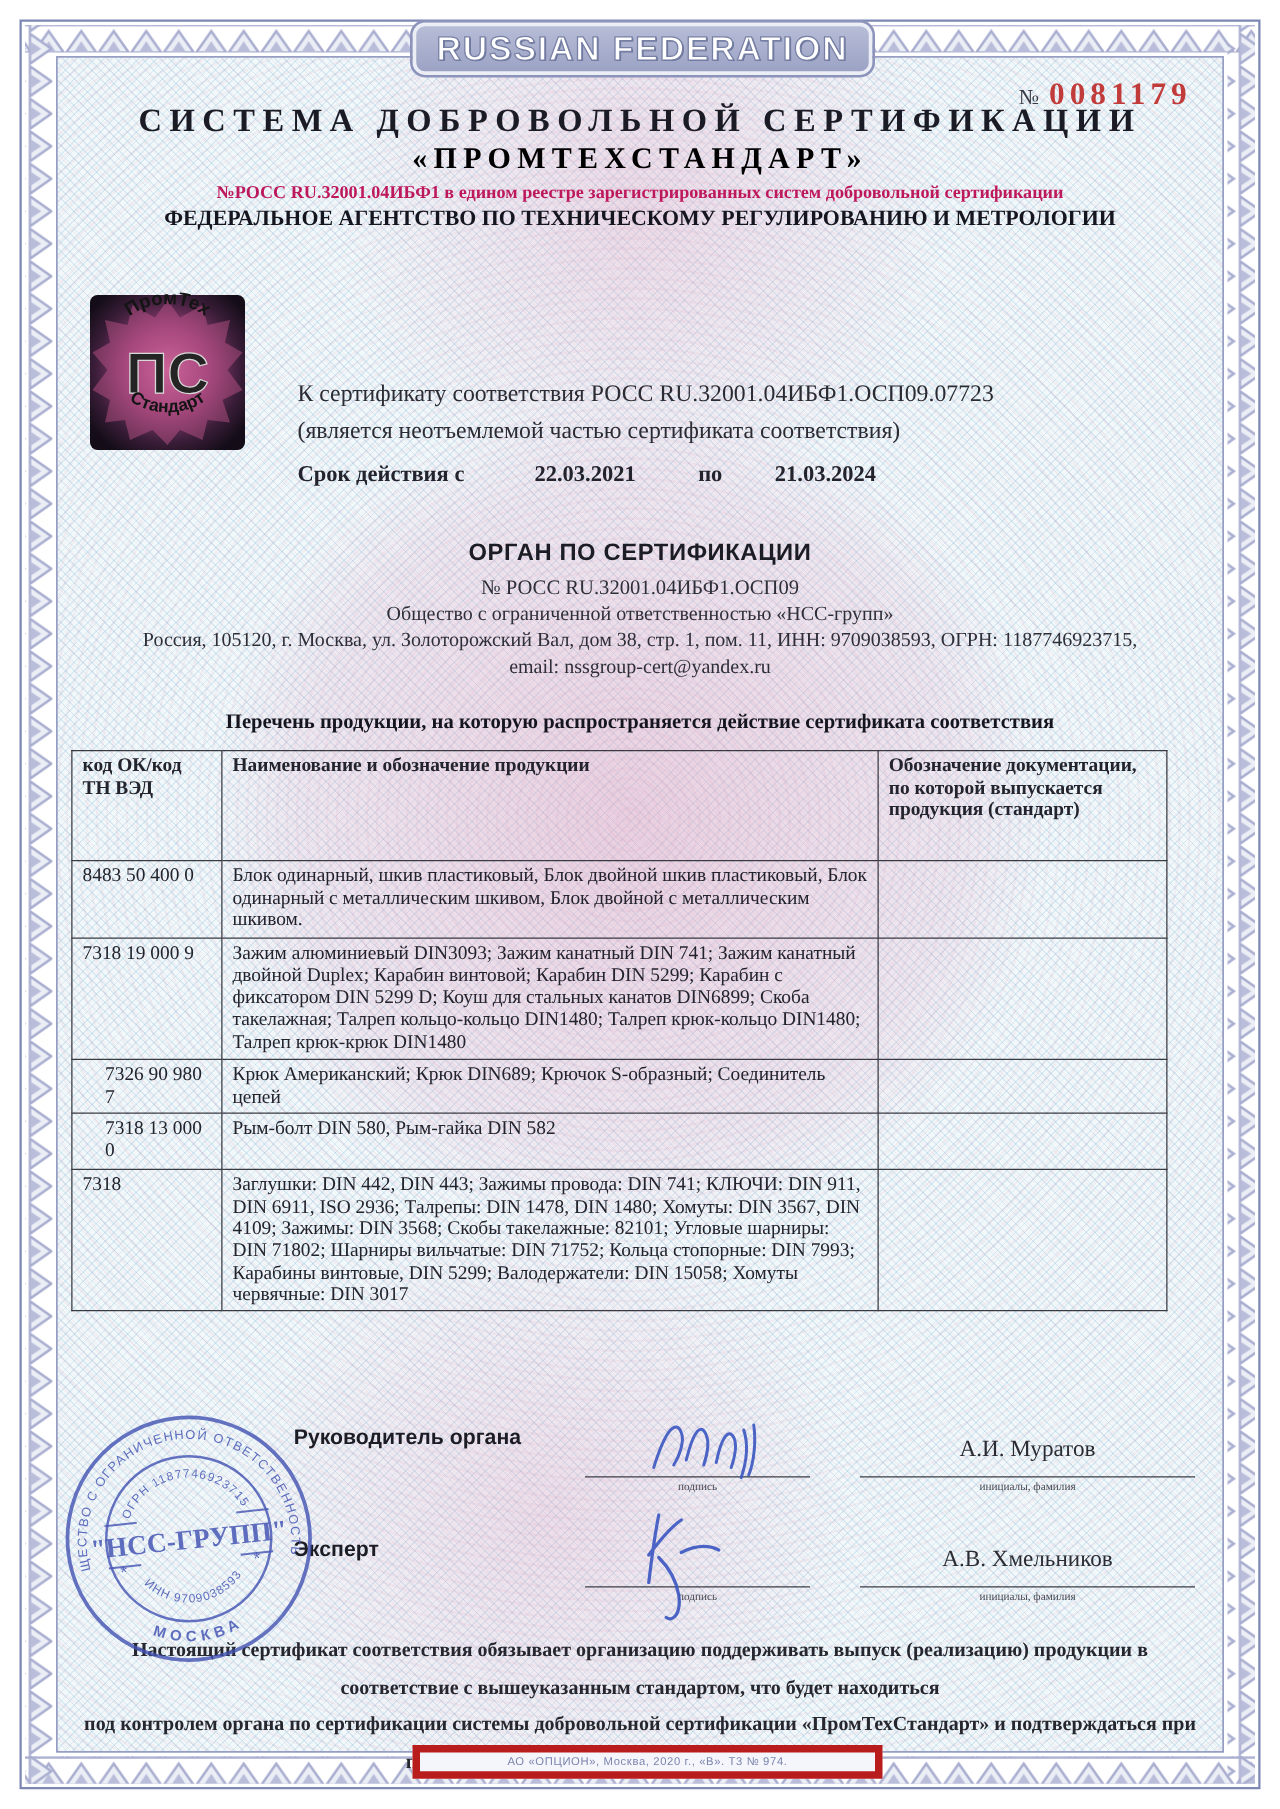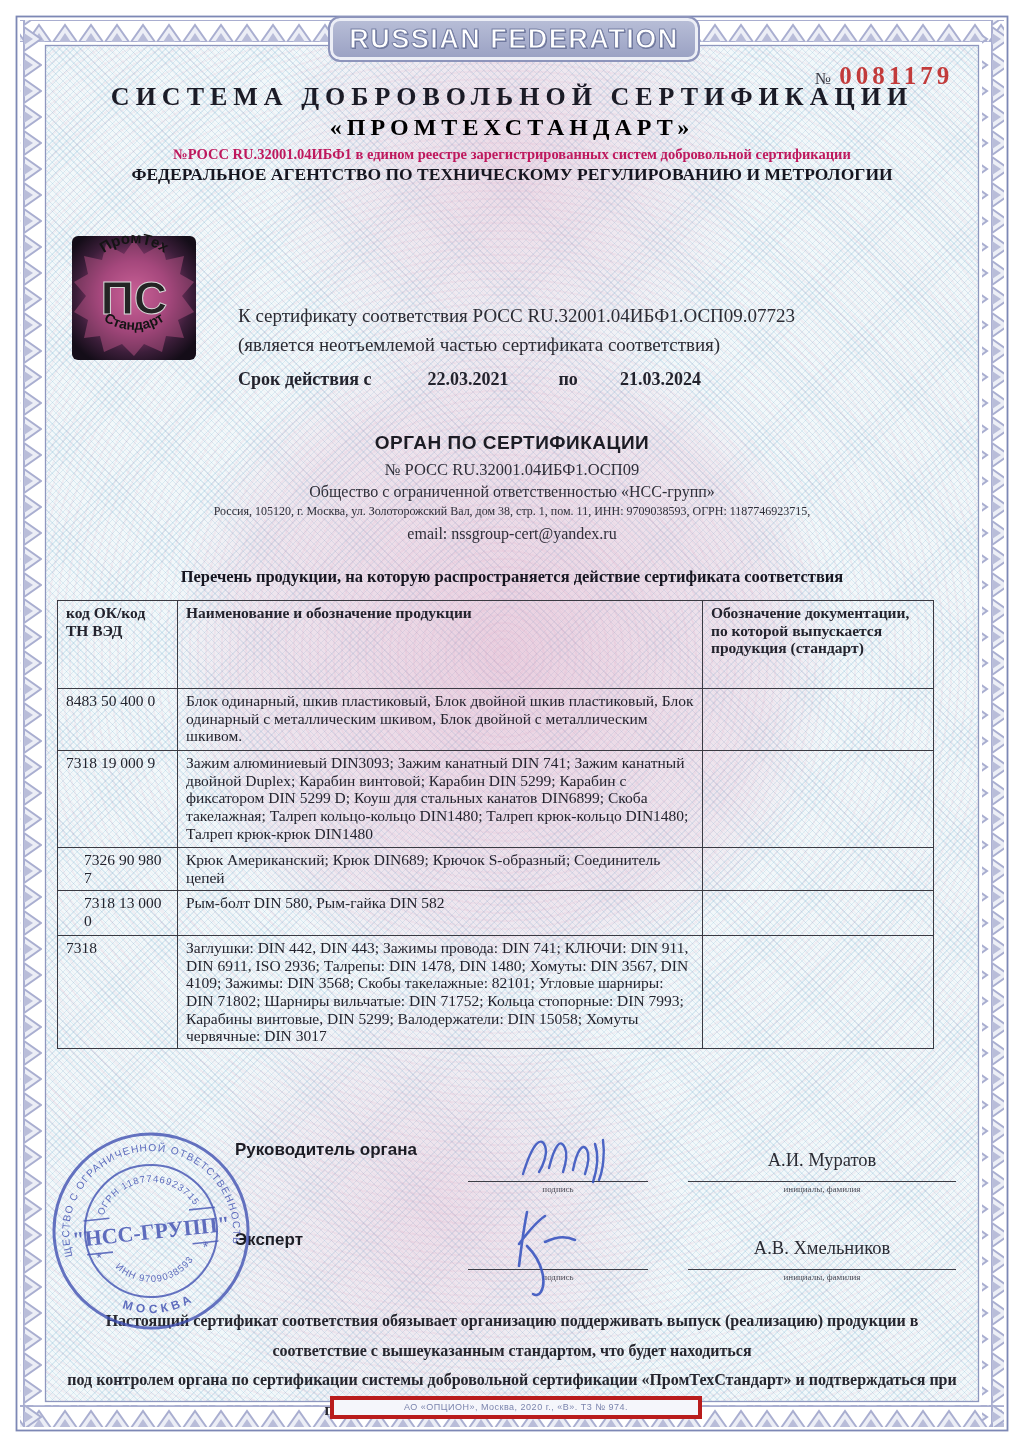--- a/index.html
+++ b/index.html
@@ -37,40 +37,40 @@
   .t-agn {top:164px;font-size:17.5px;font-weight:700;color:#15151f;}
   .t-annex{left:340px;top:232px;width:520px;text-align:center;
     font-family:"Liberation Sans",sans-serif;font-weight:800;font-size:24px;color:#1c1c24;}
   .certline1{left:238px;top:305px;font-size:19px;color:#2b2b33;}
   .certline2{left:238px;top:334px;font-size:19px;color:#2b2b33;}
   .validity{left:238px;top:369px;font-size:18px;font-weight:700;color:#23232d;}
   .validity .d1{margin-left:56px;} .validity .po{margin-left:50px;} .validity .d2{margin-left:42px;}
   .t-organ{top:432px;font-family:"Liberation Sans",sans-serif;font-weight:800;font-size:19px;color:#1c1c24;letter-spacing:.5px;}
   .t-bnum{top:460px;font-size:16.5px;color:#2e2e38;}
   .t-comp{top:483px;font-size:16px;color:#2e2e38;}
-  .t-addr{top:504px;font-size:12px;color:#2e2e38;}
+  .t-addr{top:504px;font-size:16px;color:#2e2e38;}
   .t-mail{top:525px;font-size:16px;color:#2e2e38;}
   .t-list{top:567px;font-size:16.5px;font-weight:700;color:#15151f;}
   
   table.products{position:absolute;left:57px;top:600px;width:876px;border-collapse:collapse;table-layout:fixed;
     font-size:15.5px;line-height:1.14;color:#23232d;}
   table.products td,table.products th{border:1.4px solid #3a3a42;vertical-align:top;padding:3px 8px;text-align:left;font-weight:400;}
   table.products th{font-weight:700;}
   th.doccol{text-align:center;}
   tr.hdr{height:88px;} tr.r0{height:62px;} tr.r1{height:97px;} tr.r2{height:43px;} tr.r3{height:45px;} tr.r4{height:110px;}
   tr.r2 td:first-child,tr.r3 td:first-child{padding-left:26px;}
   
   .role{font-family:"Liberation Sans",sans-serif;font-weight:800;font-size:17px;color:#1c1c24;}
   .sigline{border-top:1.5px solid #3c3c44;}
   .caption{font-size:9px;color:#4b4b55;text-align:center;}
   .signame{font-size:18.5px;color:#2b2b33;text-align:center;}
   
   .disclaimer{left:60px;top:1306px;width:904px;text-align:center;font-size:16px;font-weight:700;
     color:#26262e;line-height:1.85;}
-  .printinfo{left:330px;top:1396px;width:364px;height:15px;border:4px solid #b91c1c;background:#f5f6fb;
+  .printinfo{left:330px;top:1396px;width:364px;height:15px;border:6px solid #b91c1c;background:#f5f6fb;
     font-family:"Liberation Sans",sans-serif;font-size:9px;letter-spacing:.5px;color:#7b84ad;
     text-align:center;line-height:15px;z-index:5;}
   .stamp{left:46px;top:1126px;width:210px;height:210px;transform:rotate(-6deg);opacity:.93;z-index:4;}
   .sig-stroke{z-index:4;}
 </style>
 </head>
 <body>
 
 <div class="page">
 

